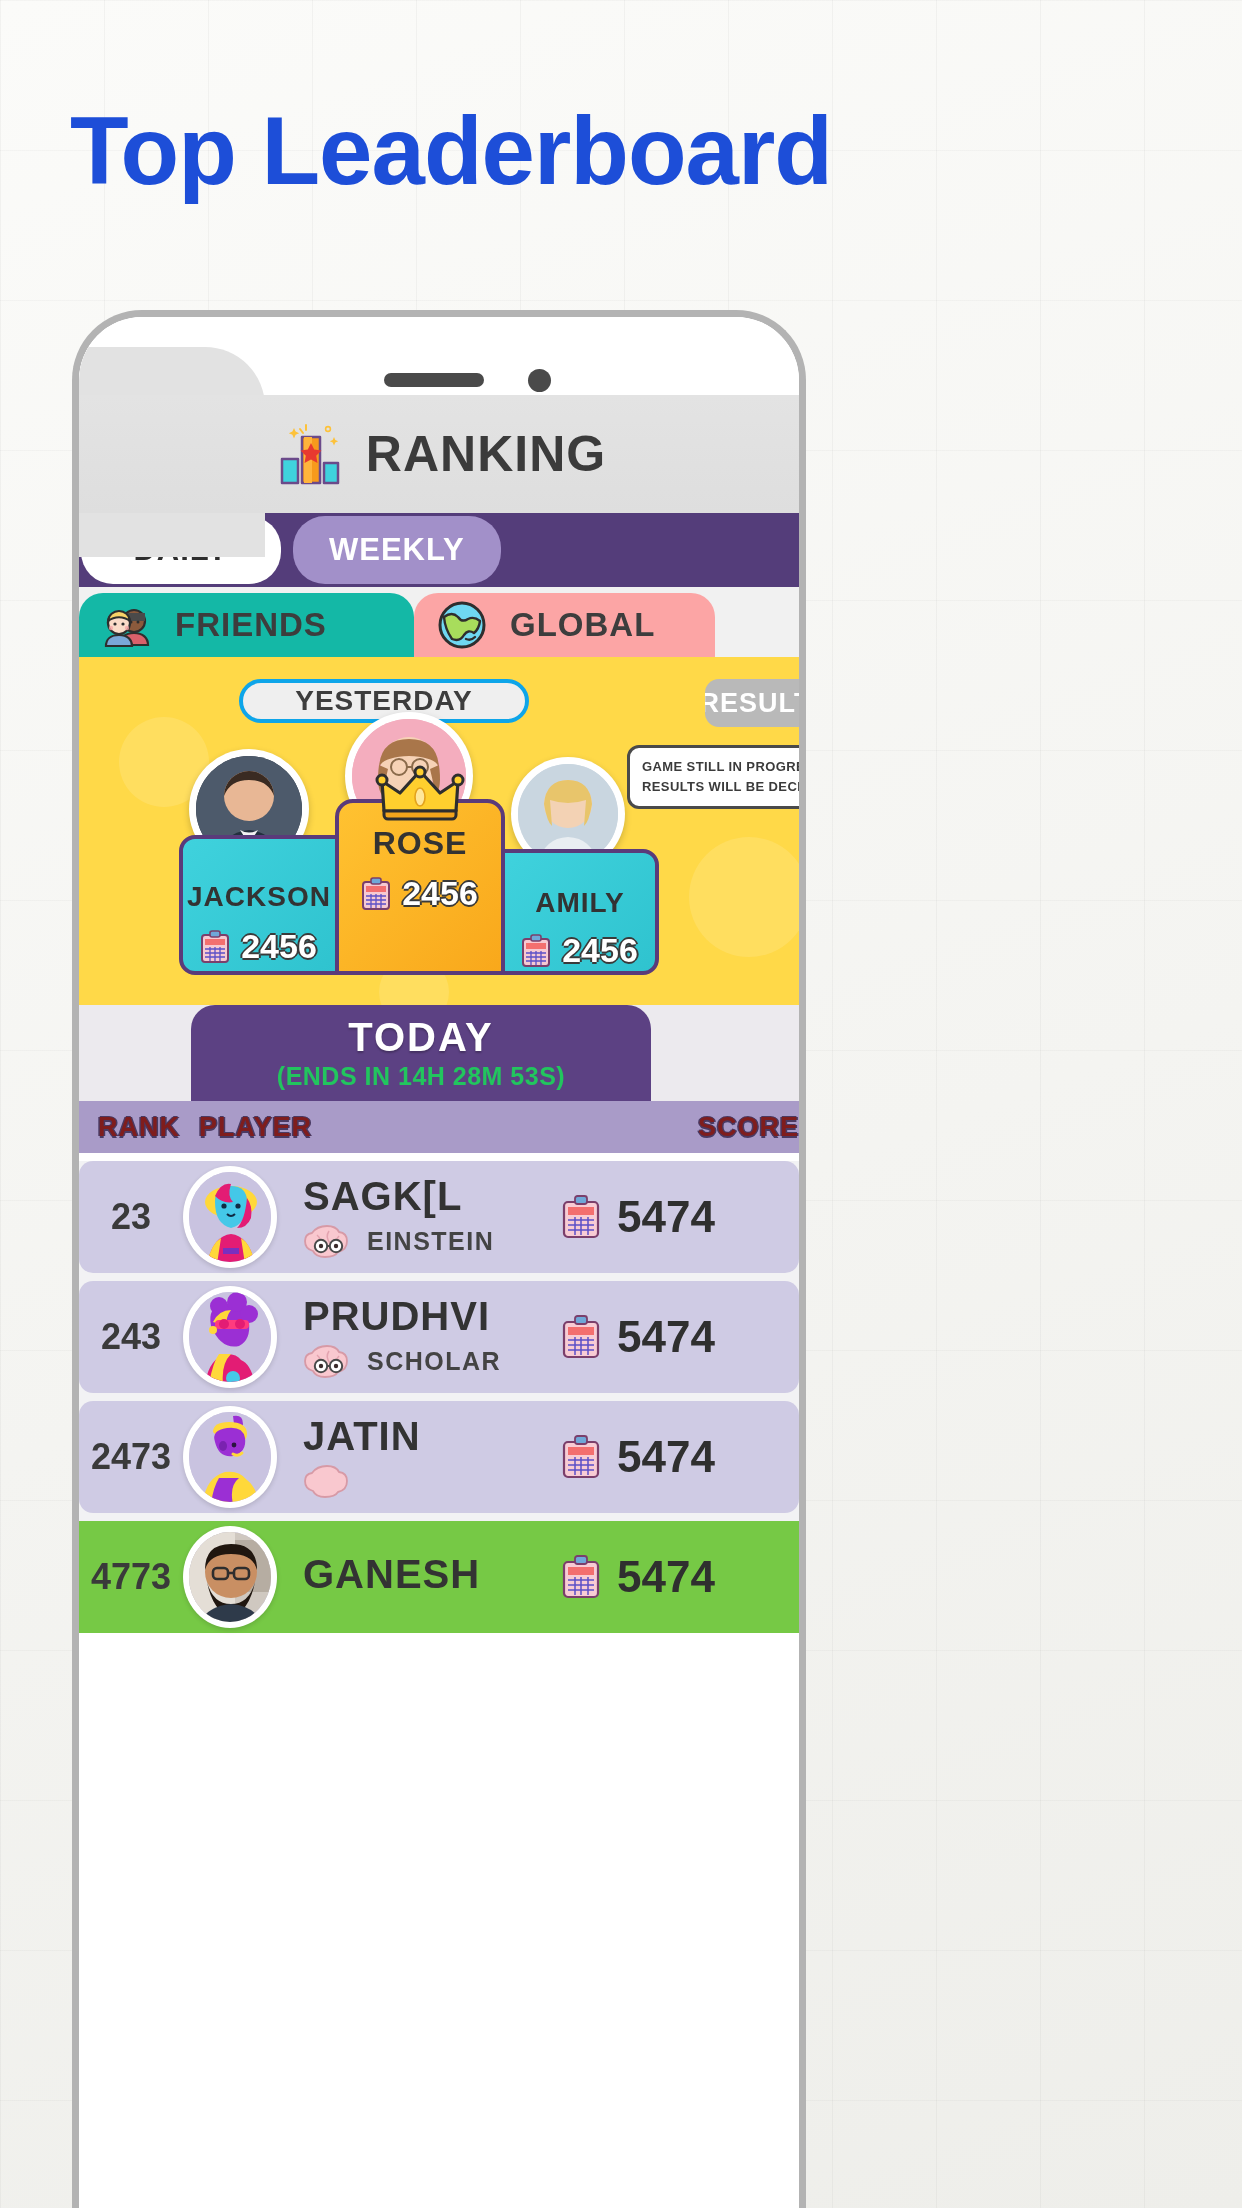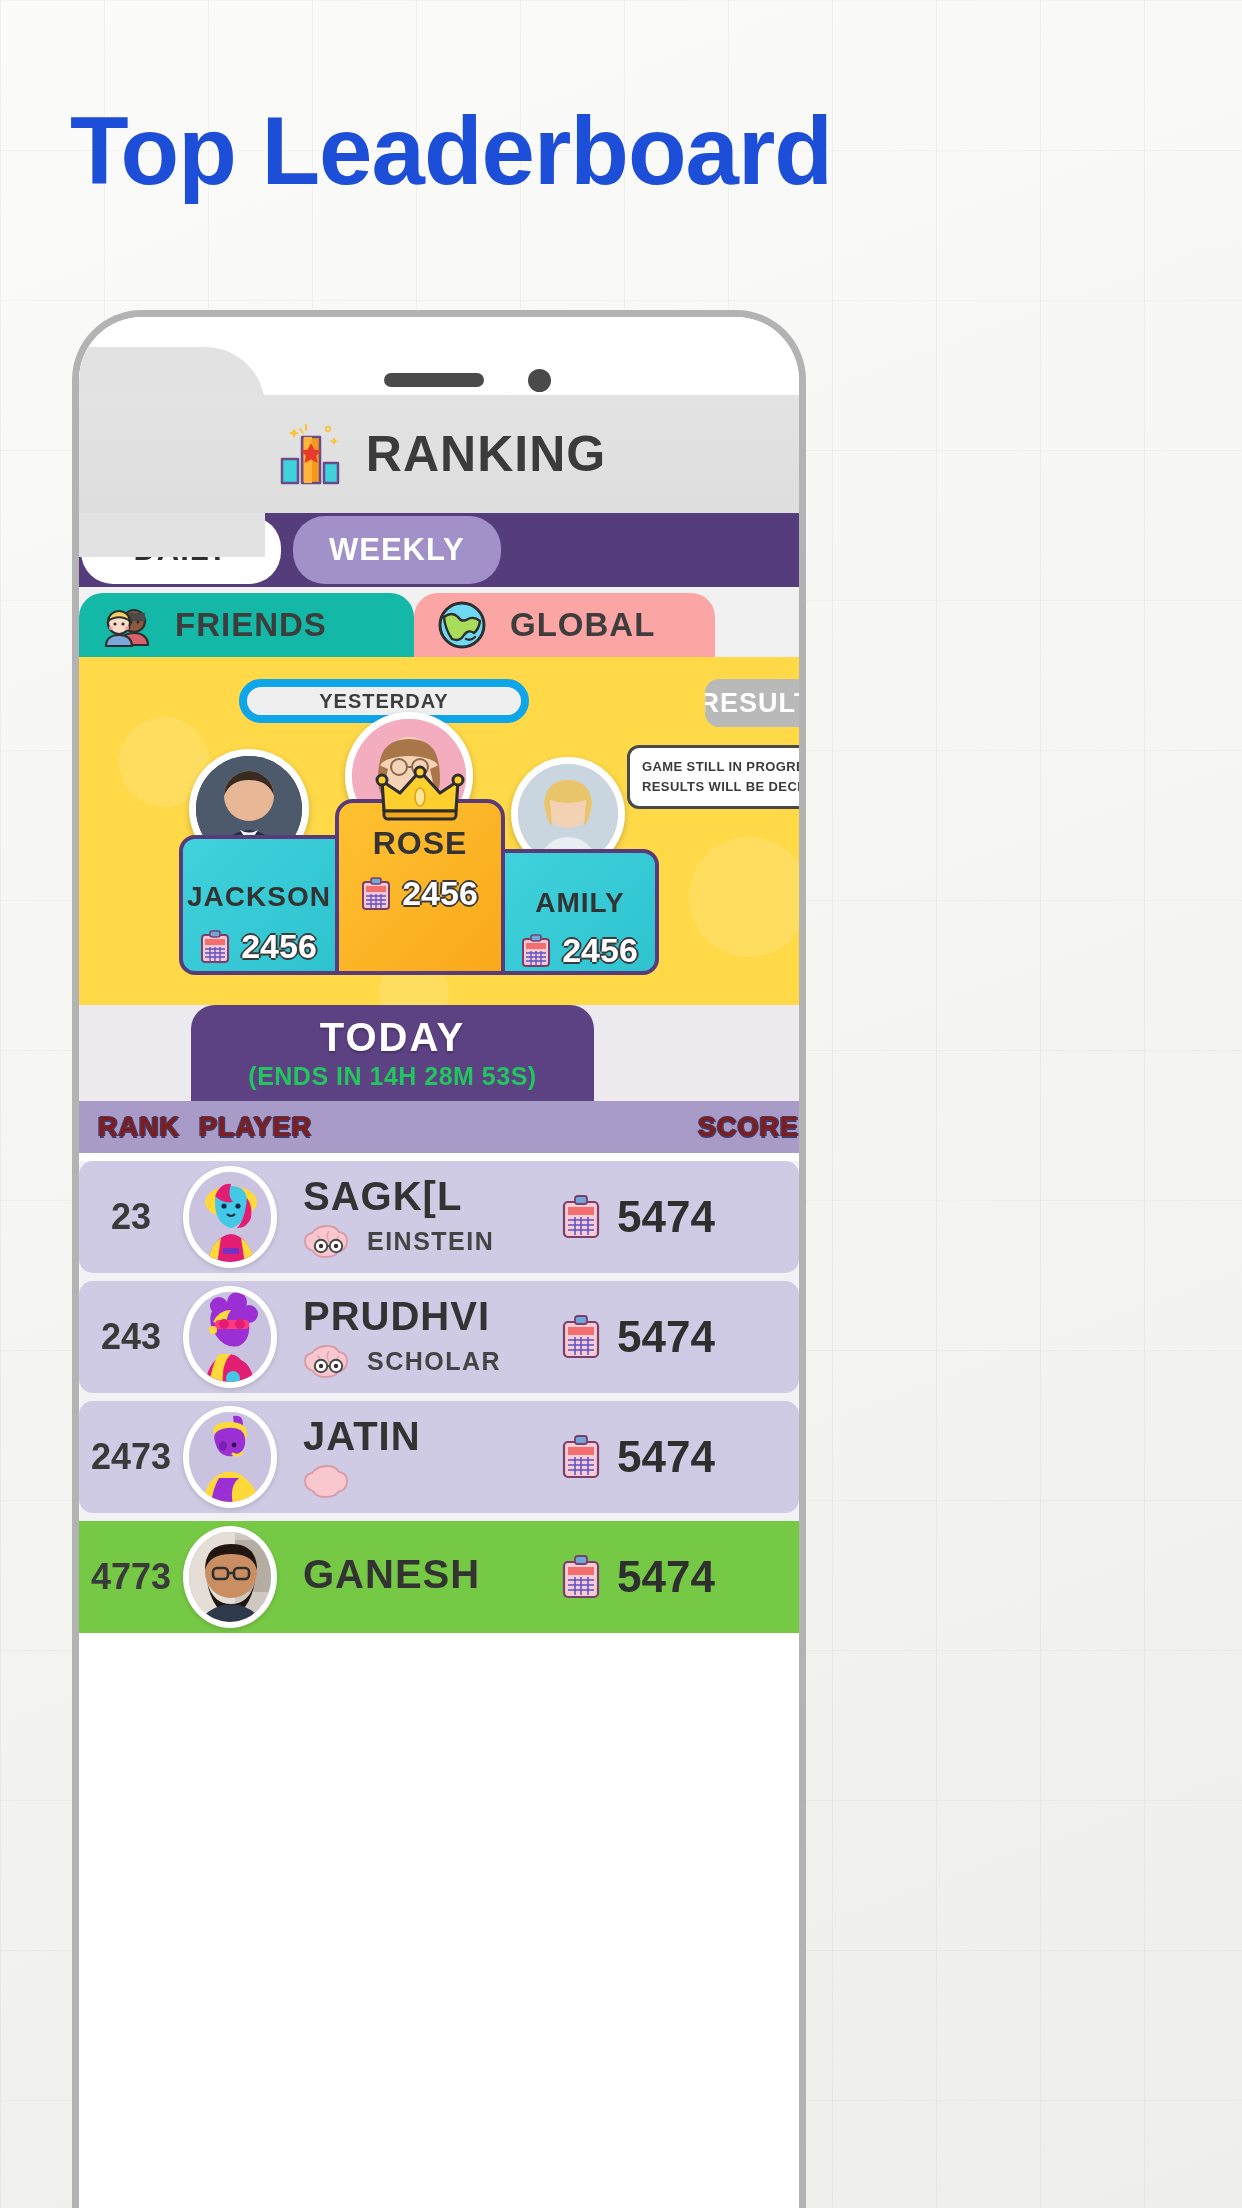--- a/index.html
+++ b/index.html
@@ -129,23 +129,23 @@
     position: relative;
     height: 348px;
     background: #ffd948;
     overflow: hidden;
   }
   .blob { position: absolute; background: rgba(255,255,255,0.13); border-radius: 50%; }
   #yesterday-pill {
     position: absolute; left: 160px; top: 22px;
     width: 290px; height: 44px;
     border-radius: 24px;
-    background: #efefef; border: 8px solid #0ea5e9;
+    background: #efefef; border: 4px solid #0ea5e9;
     display: flex; align-items: center; justify-content: center;
-    font-size: 20px; font-weight: bold; color: #3d3d3d; letter-spacing: 1px;
+    font-size: 28px; font-weight: bold; color: #3d3d3d; letter-spacing: 1px;
   }
   #results-btn {
     position: absolute; right: -26px; top: 22px;
     width: 120px; height: 48px;
     border-radius: 14px;
     background: #b9b9b9;
     display: flex; align-items: center; justify-content: center;
     font-size: 27px; font-weight: bold; color: #ffffff; letter-spacing: 1px;
     overflow: hidden;
   }
@@ -179,21 +179,21 @@
   .podium-score {
     font-size: 34px; font-weight: bold; color: #ffffff;
     text-shadow: -2px 0 #3a3a3a, 0 2px #3a3a3a, 2px 0 #3a3a3a, 0 -2px #3a3a3a;
   }
   .score-icon { width: 28px; height: 32px; position: relative; }
 
   
   #today-wrap { position: relative; height: 96px; background: #eceaee; }
   #today-banner {
     position: absolute; left: 112px; top: 0;
-    width: 403px; height: 96px;
+    width: 460px; height: 96px;
     background: #5c4183;
     border-radius: 24px 24px 0 0;
     display: flex; flex-direction: column; align-items: center; justify-content: center;
     gap: 2px;
   }
   #today-label {
     font-size: 40px; font-weight: bold; color: #ffffff; letter-spacing: 2px;
     text-shadow: 0 2px 2px rgba(0,0,0,.25);
   }
   #today-sub { font-size: 25px; font-weight: bold; color: #22c55e; letter-spacing: .5px; }

